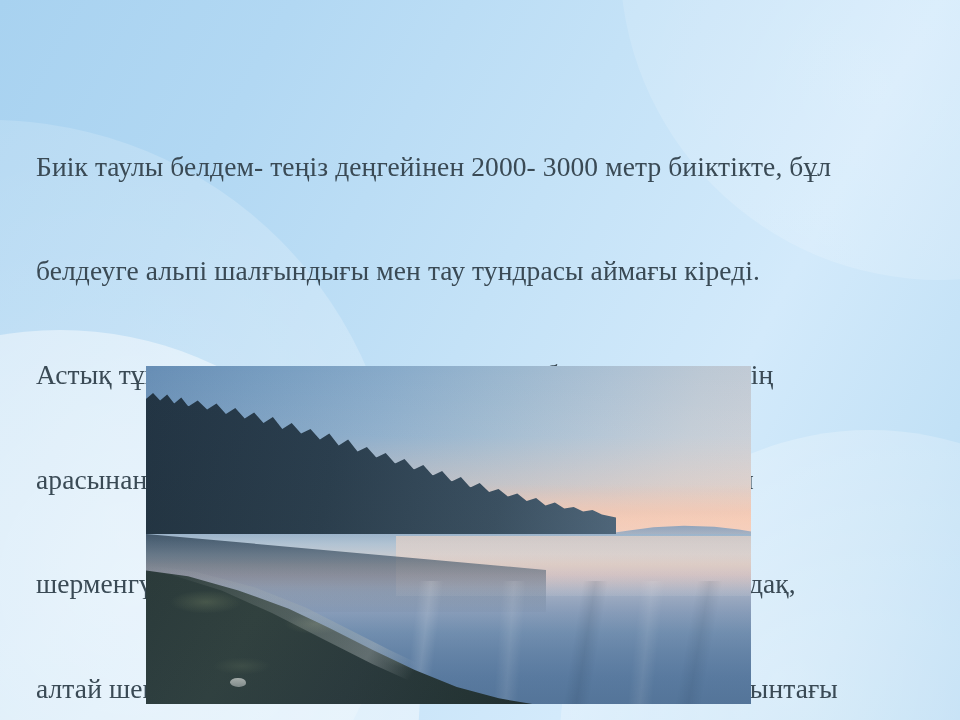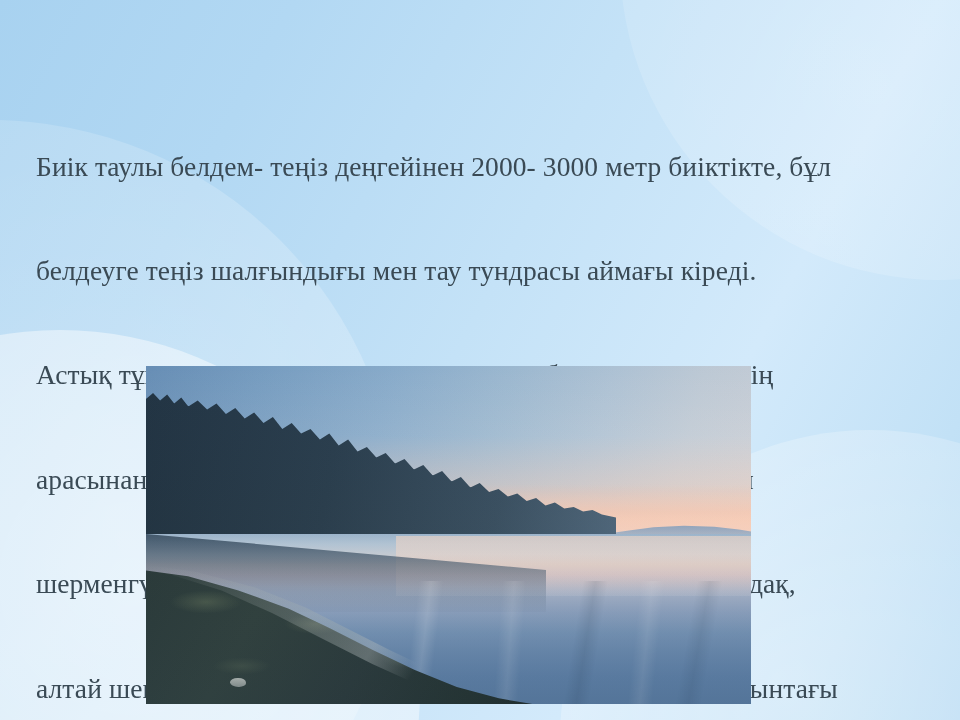--- a/index.html
+++ b/index.html
@@ -278,21 +278,21 @@
 
 <div id="slide">
 
   <div class="swoosh" id="swoosh-left-mid"></div>
   <div class="swoosh" id="swoosh-lower-left"></div>
   <div class="swoosh" id="swoosh-bottom-right"></div>
   <div class="swoosh" id="swoosh-top-right"></div>
 
   <div id="body-text">
     <span class="text-line">Биік таулы белдем- теңіз деңгейінен 2000- 3000 метр биіктікте, бұл</span>
-    <span class="text-line">белдеуге теңіз шалғындығы мен тау тундрасы аймағы кіреді.</span>
+    <span class="text-line">белдеуге альпі шалғындығы мен тау тундрасы аймағы кіреді.</span>
     <span class="text-line">Астық тұқымдастар мен ашық көгілдір теңбіл қияқөлеңдердің</span>
     <span class="text-line">арасынан шөмішгүл, ірі гүлді жыланбас және ірі жапырақты</span>
     <span class="text-line">шерменгүл, ашық қызыл сары алтай күнгелдісі, сары сарғалдақ,</span>
     <span class="text-line">алтай шегіргүлі мен ашық бұтақты көкнәр, оңтүстік сібір тиынтағы</span>
     
   </div>
 
   <div id="photo-frame">
     <div class="layer" id="photo-sky"></div>
     <div class="layer" id="photo-sky-glow"></div>

